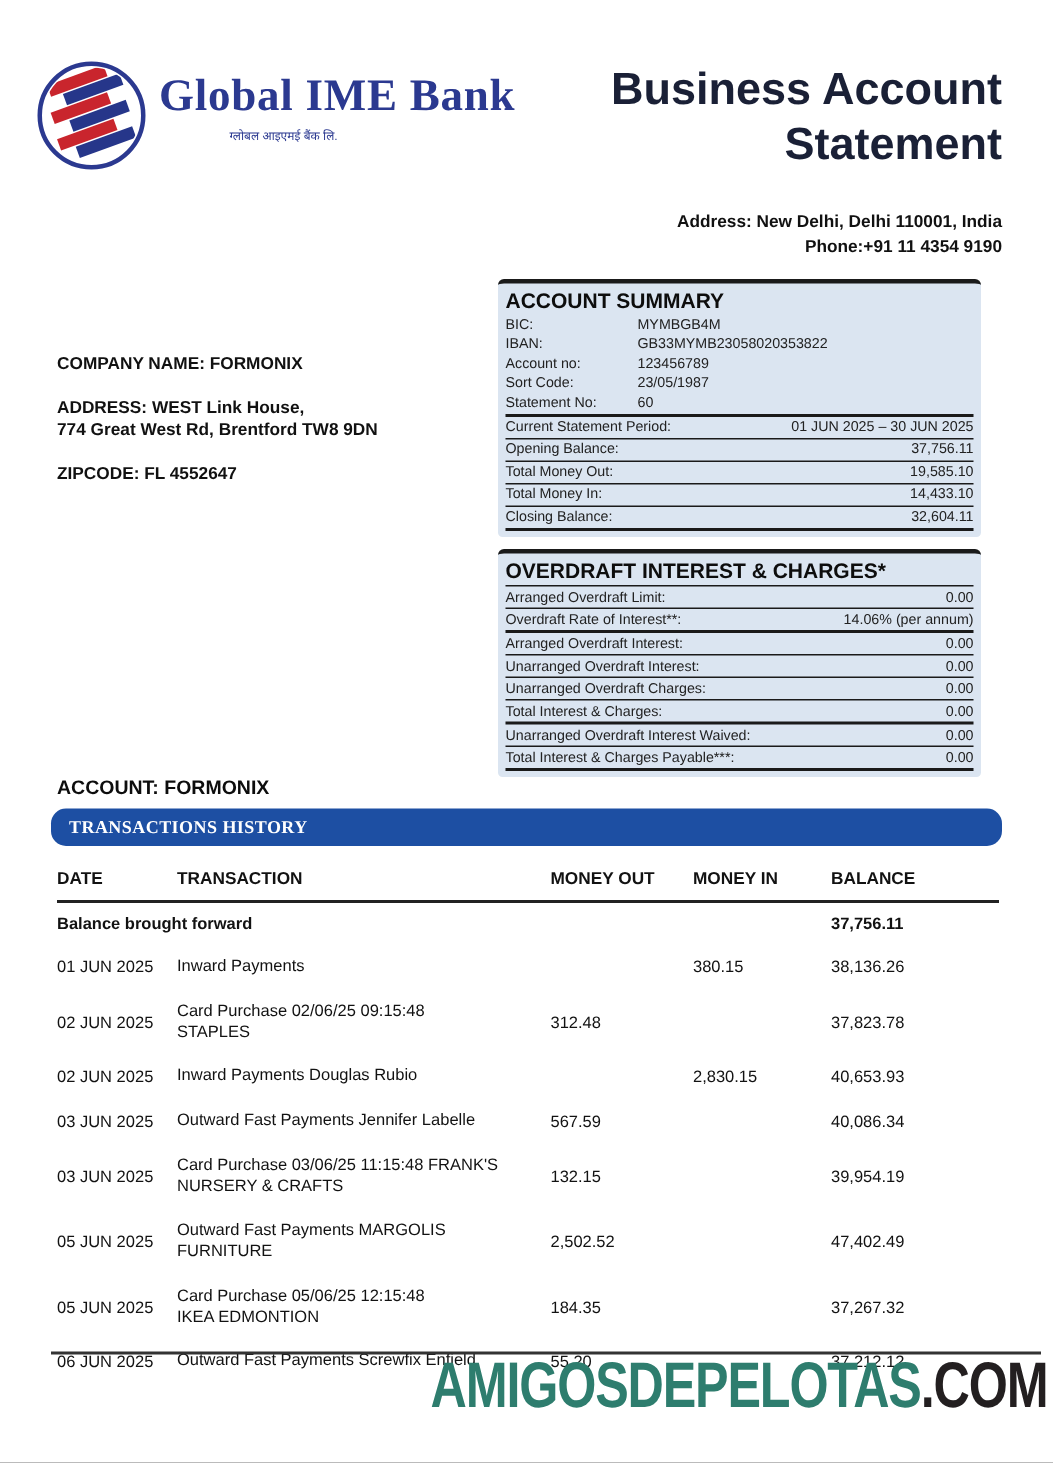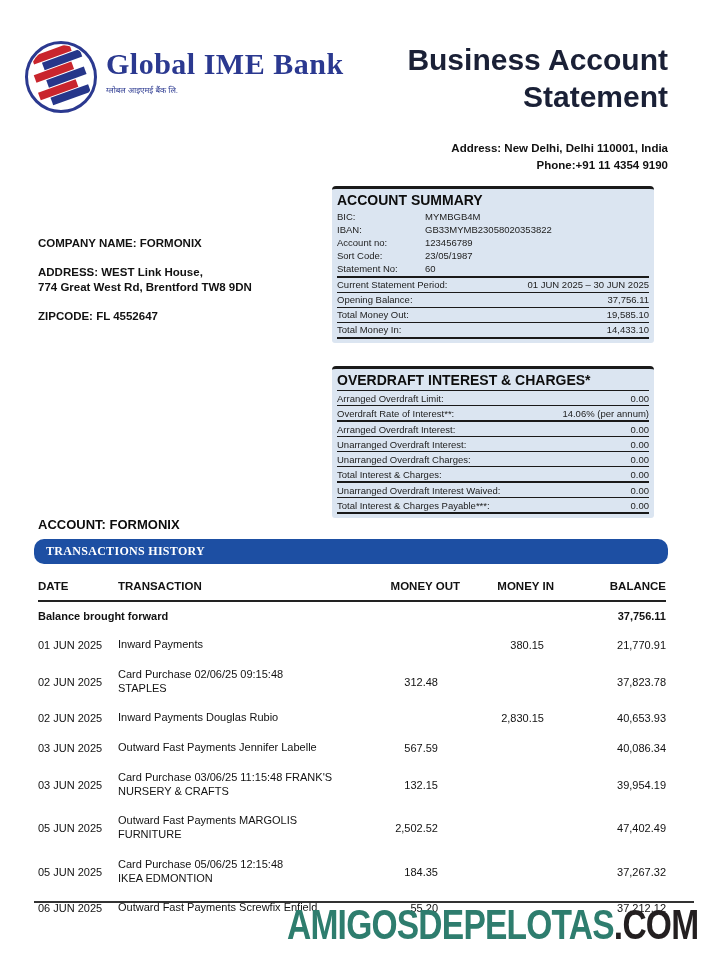--- a/index.html
+++ b/index.html
@@ -18,21 +18,21 @@
   .logo-block { position: absolute; left: 24px; top: 40px; width: 300px; }
   .logo-row { display: flex; align-items: flex-start; }
   .logo-mark { width: 74px; height: 74px; flex: 0 0 auto; }
   .logo-texts { margin-left: 8px; padding-top: 8px; }
   .logo-name {
     font-family: "Liberation Serif", serif;
     font-weight: bold; font-size: 30px; line-height: 1.05;
     color: #2b3990; letter-spacing: 0.5px; white-space: nowrap;
   }
   .logo-tagline-row { display: flex; align-items: center; margin-top: 4px; }
-  .logo-tagline { font-size: 8px; color: #2b3990; white-space: nowrap; }
+  .logo-tagline { font-size: 8px; color: #2b3990; white-space: nowrap; margin-left: 47px; }
   .logo-rule { flex: 0 0 auto; width: 148px; margin-left: 5px; }
   .logo-rule .r { height: 2.5px; background: #c9252d; }
   .logo-rule .b { height: 2.5px; background: #26368a; margin-top: 1px; }
 
   .title-block {
     position: absolute; right: 34px; top: 42px; width: 360px;
     text-align: right; color: #1a2036;
     font-weight: bold; font-size: 30px; line-height: 1.22;
   }
   .addr-block {
@@ -83,21 +83,21 @@
     color: #ffffff; font-weight: bold; font-size: 12px;
     display: flex; align-items: center; padding-left: 12px; letter-spacing: 0.3px; font-family: Liberation Serif, serif;
   }
   .txn-table { position: absolute; left: 38px; top: 574px; width: 628px; font-size: 11px; }
   .txn-grid {
     display: grid;
     grid-template-columns: 80px 1fr 95px 92px 112px;
     align-items: center;
   }
   .txn-head { font-weight: bold; font-size: 11.5px; padding: 6px 0 8px 0; border-bottom: 2.6px solid #222; }
-  .col-out, .col-in, .col-bal { text-align: right; }
+  .col-out, .col-in, .col-bal { text-align: left; }
   .txn-head .col-out { padding-right: 2px; }
   .txn-row { padding: 8px 0; }
   .txn-row .col-out { padding-right: 24px; }
   .txn-row .col-in { padding-right: 10px; }
   .txn-row .col-desc { white-space: pre-line; line-height: 1.25; padding-right: 14px; }
   .txn-open { font-weight: bold; padding: 8px 0; }
   .txn-open .col-bal { font-weight: bold; }
 
   
   .footer-rule { position: absolute; left: 34px; right: 8px; top: 901px; height: 1.6px; background: #333; }
@@ -198,20 +198,24 @@
           <span class="v">37,756.11</span>
         </div>
         <div class="lv-row">
           <span class="k">Total Money Out:</span>
           <span class="v">19,585.10</span>
         </div>
         <div class="lv-row">
           <span class="k">Total Money In:</span>
           <span class="v">14,433.10</span>
         </div>
+        <div class="lv-row">
+          <span class="k">Closing Balance:</span>
+          <span class="v">32,604.11</span>
+        </div>
       </div>
   </div>
 
   <div class="info-box box-overdraft">
     <div class="box-title">OVERDRAFT INTEREST &amp; CHARGES*</div>
     <div id="overdraft-rows" class="lined-rows">
         <div class="lv-row">
           <span class="k">Arranged Overdraft Limit:</span>
           <span class="v">0.00</span>
         </div>
@@ -265,21 +269,21 @@
       <div class="col-out"></div>
       <div class="col-in"></div>
       <div class="col-bal">37,756.11</div>
     </div>
     <div id="txn-rows">
     <div class="txn-grid txn-row">
       <div class="col-date">01 JUN 2025</div>
       <div class="col-desc">Inward Payments</div>
       <div class="col-out"></div>
       <div class="col-in">380.15</div>
-      <div class="col-bal">21,770.91</div>
+      <div class="col-bal">38,136.26</div>
     </div>
 
     <div class="txn-grid txn-row">
       <div class="col-date">02 JUN 2025</div>
       <div class="col-desc">Card Purchase 02/06/25 09:15:48
 STAPLES</div>
       <div class="col-out">312.48</div>
       <div class="col-in"></div>
       <div class="col-bal">37,823.78</div>
     </div>

